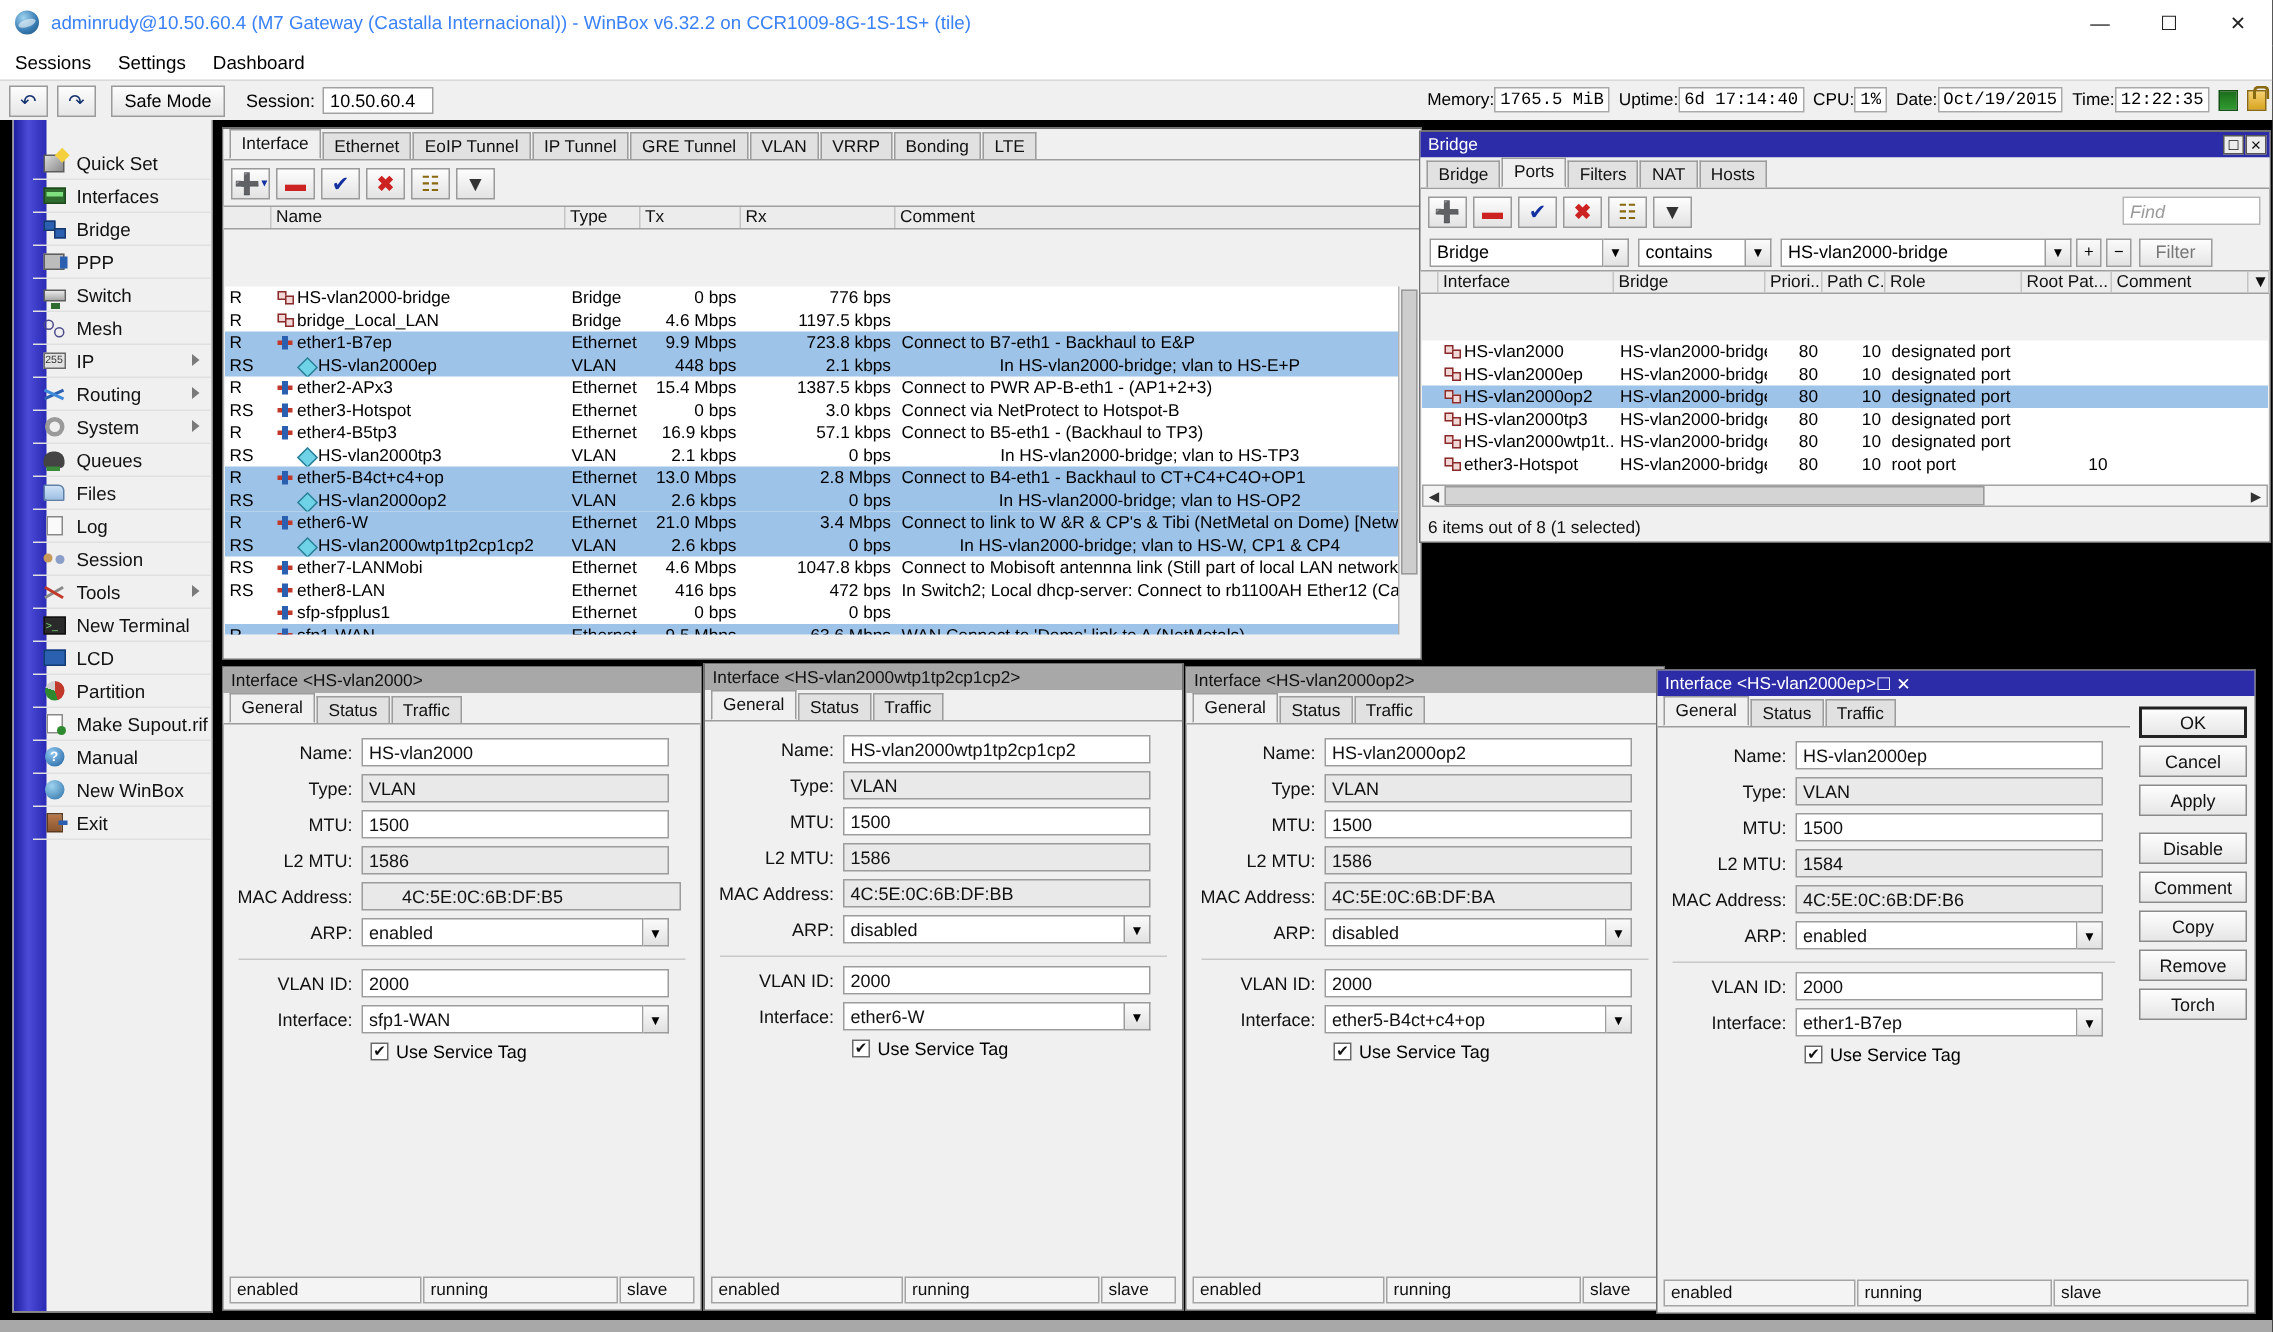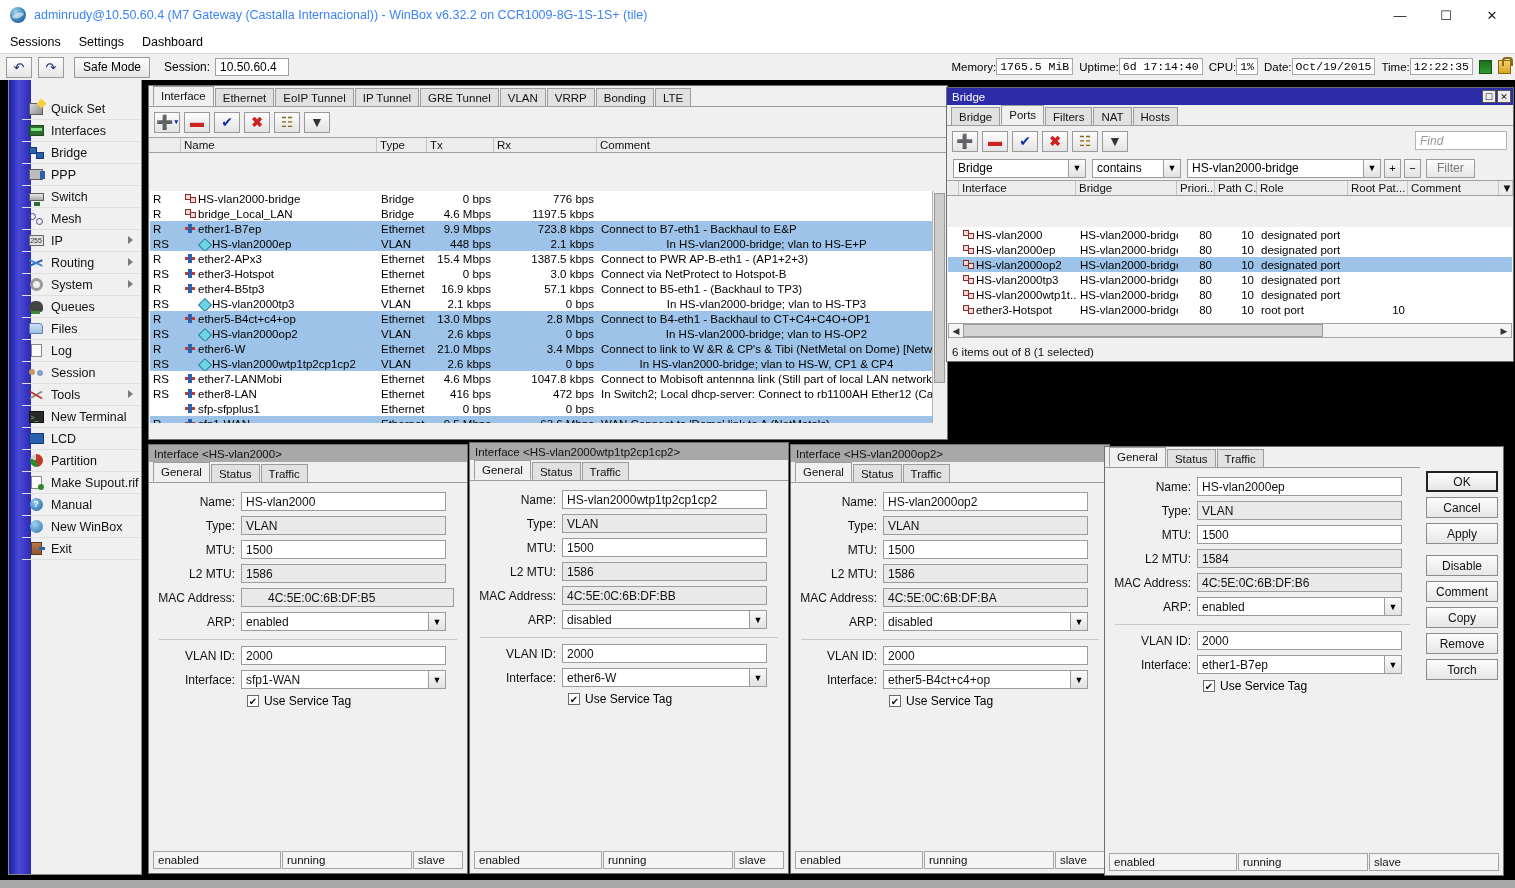--- a/index.html
+++ b/index.html
@@ -1031,20 +1031,27 @@
       </div>
     </div>
     <div class="sbar">
       <div style="width:128px;">enabled</div>
       <div style="width:130px;">running</div>
       <div style="flex:1;">slave</div>
     </div>
   </div>
 
   <div class="dlg active" id="dlg3" style="left:1104px; top:446px; width:400px; height:430px;">
+    <div class="dtitle">
+      <span>Interface &lt;HS-vlan2000ep&gt;</span>
+      <span class="wbtns">
+        <span class="wb">☐</span>
+        <span class="wb">✕</span>
+      </span>
+    </div>
     <div class="tabrow" id="dlg3-tabs" style="width:315px;">
         <div class="tab sel">
           <span>General</span>
         </div>
         <div class="tab">
           <span>Status</span>
         </div>
         <div class="tab">
           <span>Traffic</span>
         </div>

